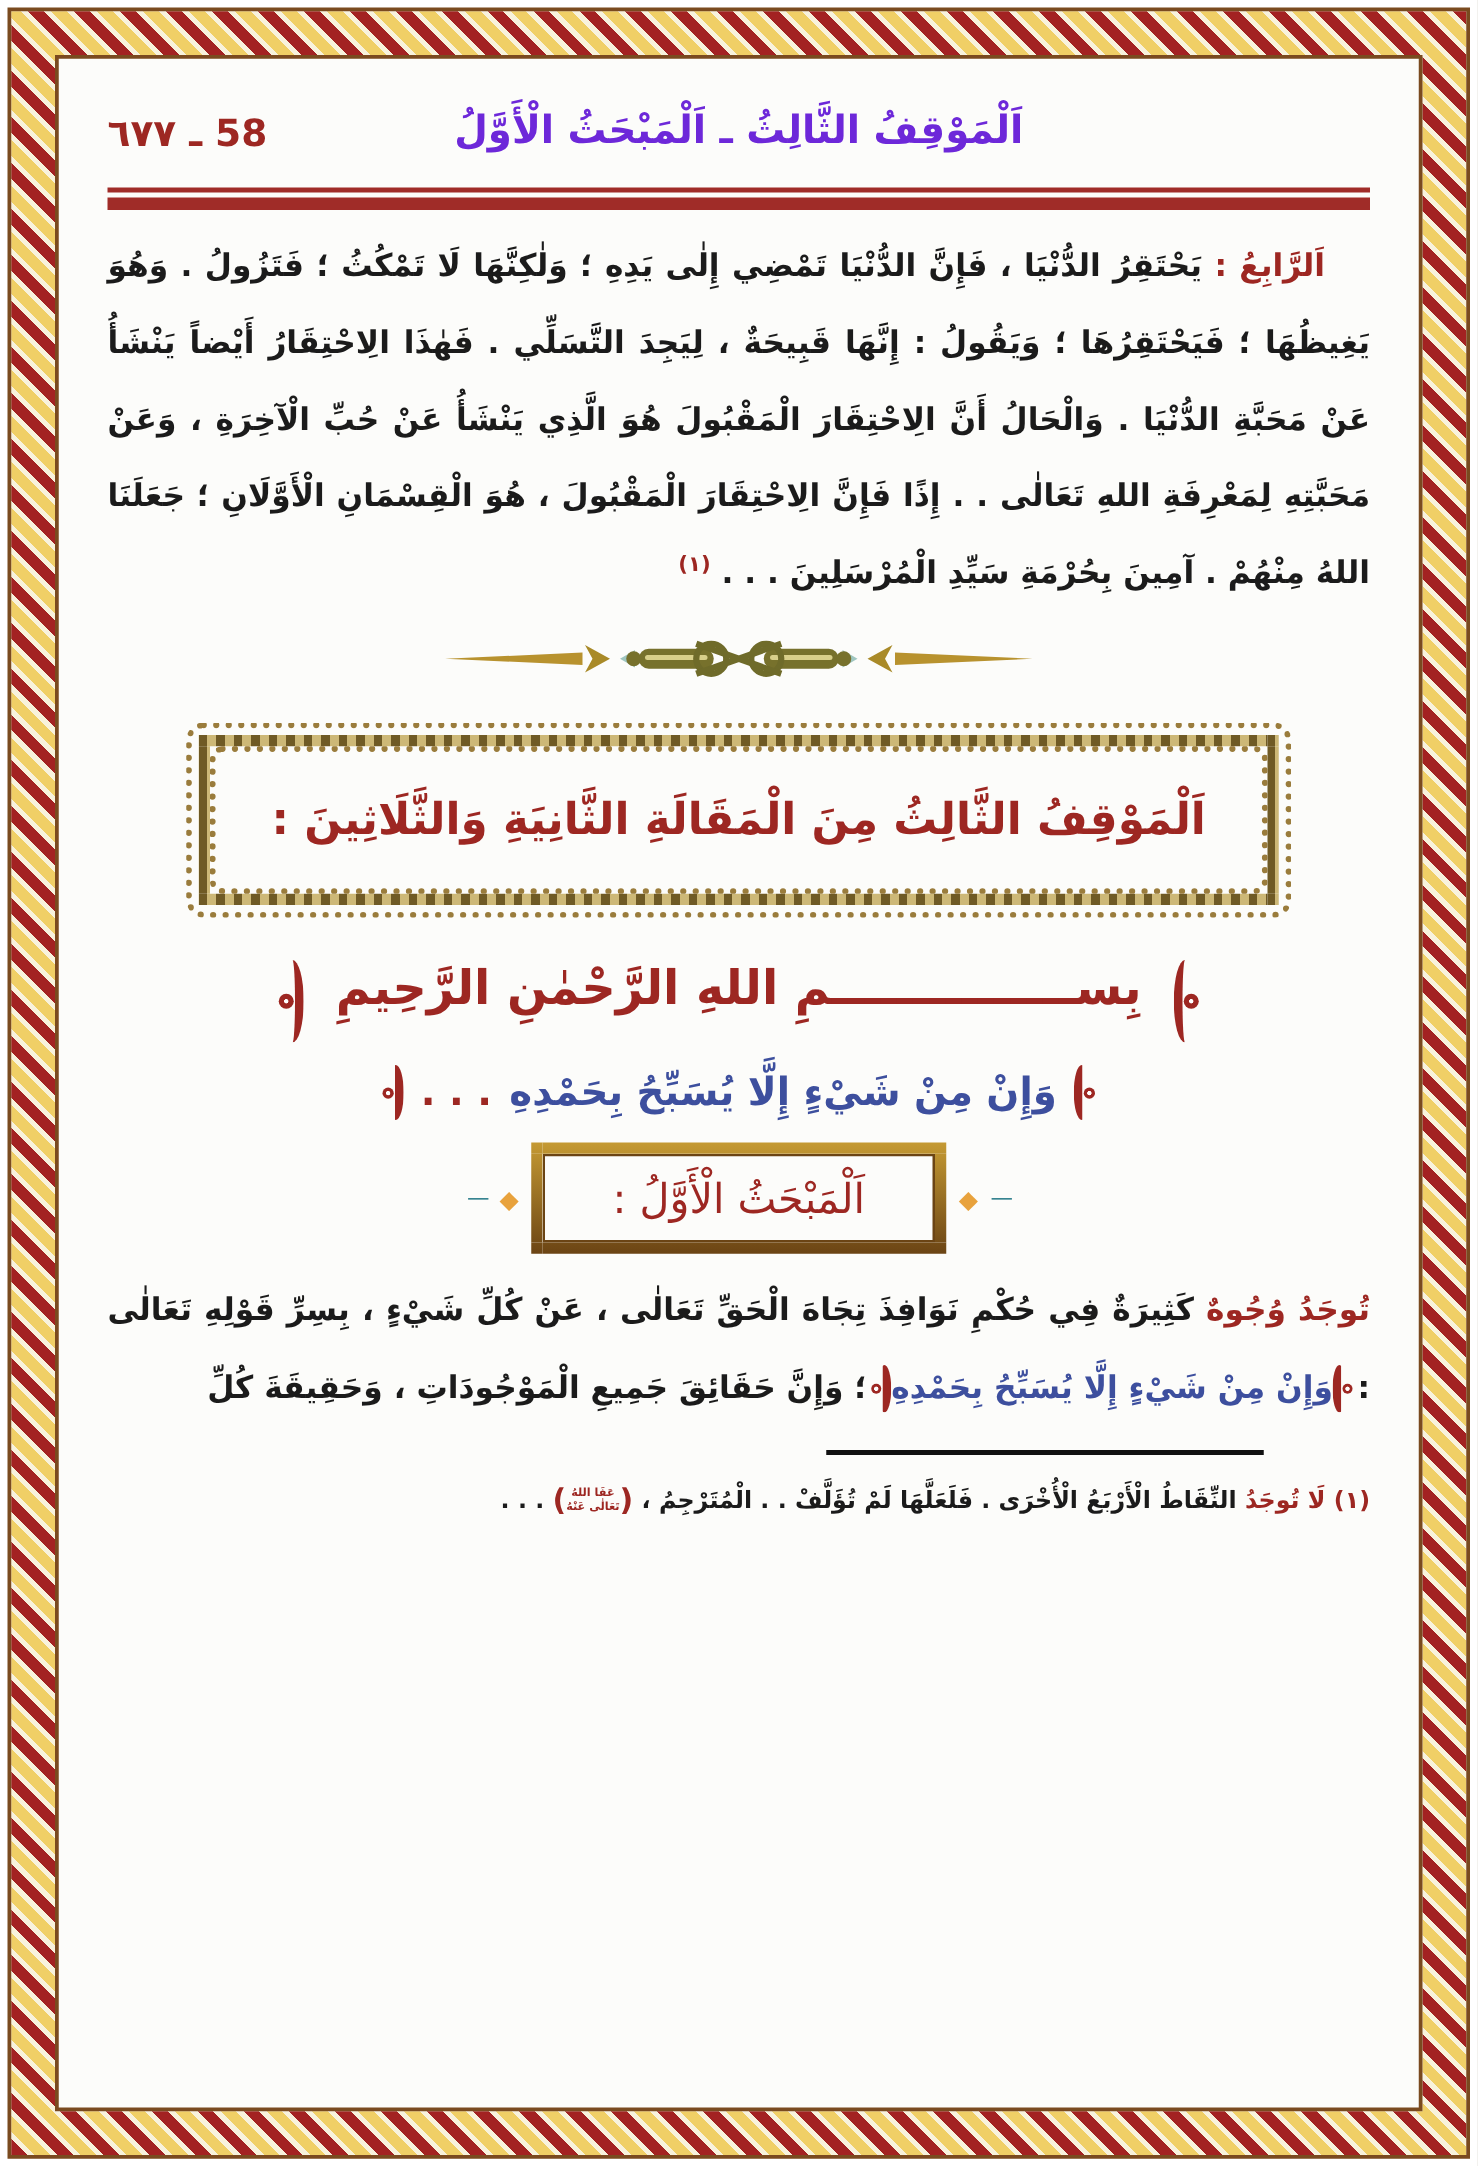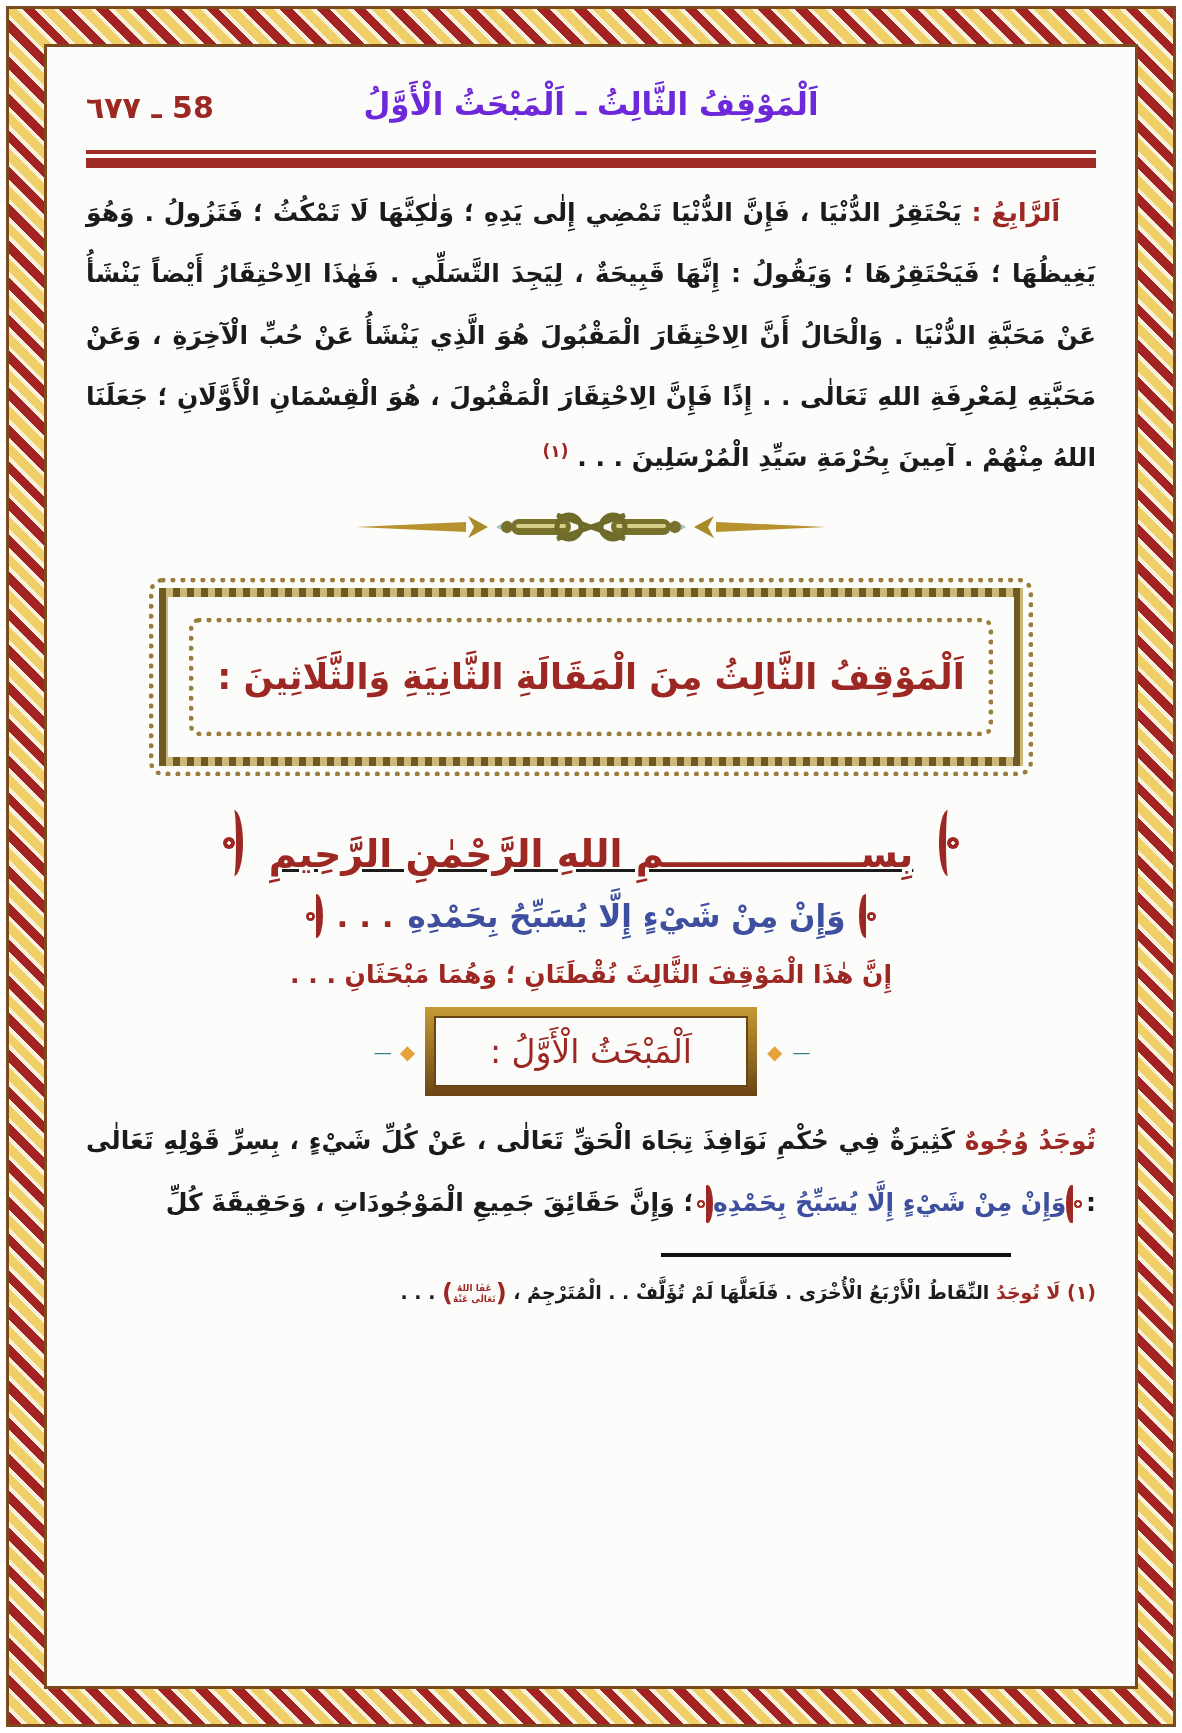--- a/index.html
+++ b/index.html
@@ -37,25 +37,25 @@
   
   .para{font-size:25px;font-weight:bold;line-height:2.45;text-align:justify;margin:0;}
   .para.indent{text-indent:36px;}
   .p1{margin-top:22px;}
   .p2{margin-top:14px;}
   .fn-ref{font-size:17px;vertical-align:super;color:#9d2722;font-weight:bold;}
   
   .divider{display:flex;justify-content:center;margin:14px 0 6px 0;}
   
   .frame1{width:864px;margin:26px auto 0 auto;border:5px dotted #9a7c3c;border-radius:14px;padding:5px;background:#fcfcfa;}
-  .frame1-mid{border:9px solid transparent;border-image:repeating-linear-gradient(90deg,#6f5a25 0 7px,#cdb877 7px 14px) 9;padding:21px;}
+  .frame1-mid{border:9px solid transparent;border-image:repeating-linear-gradient(90deg,#6f5a25 0 7px,#cdb877 7px 14px) 9;padding:0;}
   .frame1-inner{border:5px dotted #9a7c3c;border-radius:10px;padding:34px 18px;}
   .frame1-title{text-align:center;font-size:35px;font-weight:bold;color:#9d2722;margin:0;}
   
-  .bismillah-row{display:flex;align-items:flex-end;justify-content:center;gap:26px;margin-top:34px;text-decoration:underline;}
+  .bismillah-row{display:flex;align-items:flex-start;justify-content:center;gap:26px;margin-top:34px;}
   .bismillah-text{font-size:38px;font-weight:bold;color:#9d2722;}
   
   .bracket{display:inline-block;position:relative;width:18px;height:66px;flex:0 0 auto;}
   .bracket::before{content:"";position:absolute;inset:0;border-radius:50%;}
   .bracket.open::before{border-left:7px solid #9d2722;}
   .bracket.close::before{border-right:7px solid #9d2722;}
   .bracket .rosette{position:absolute;top:50%;margin-top:-6px;width:12px;height:12px;border-radius:50%;
     background:radial-gradient(circle,#ffffff 0 1.5px,#9d2722 2px 6px);}
   .bracket.open .rosette{left:8px;}
   .bracket.close .rosette{right:8px;}
@@ -142,21 +142,20 @@
         <span class="bracket small open">
             <span class="rosette"></span>
           </span>
         <span class="verse-text">وَإِنْ مِنْ شَيْءٍ إِلَّا يُسَبِّحُ بِحَمْدِهِ</span>
         <span class="verse-dots"> . . . </span>
         <span class="bracket small close">
             <span class="rosette"></span>
           </span>
       </div>
 
-      <div class="intro-line">إِنَّ هٰذَا الْمَوْقِفَ الثَّالِثَ نُقْطَتَانِ ؛ وَهُمَا مَبْحَثَانِ . . .</div>
 
       <div class="frame2-row">
         <span class="orn-dash">—</span>
         <span class="orn-diamond">◆</span>
         <div class="frame2-box">
           <p class="frame2-title">اَلْمَبْحَثُ الْأَوَّلُ :</p>
         </div>
         <span class="orn-diamond">◆</span>
         <span class="orn-dash">—</span>
       </div>

